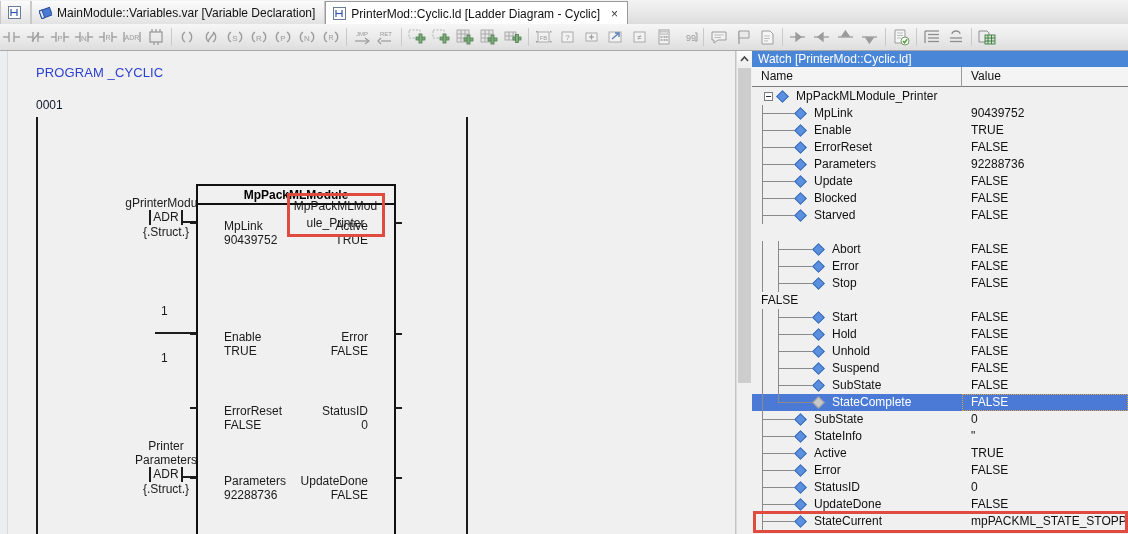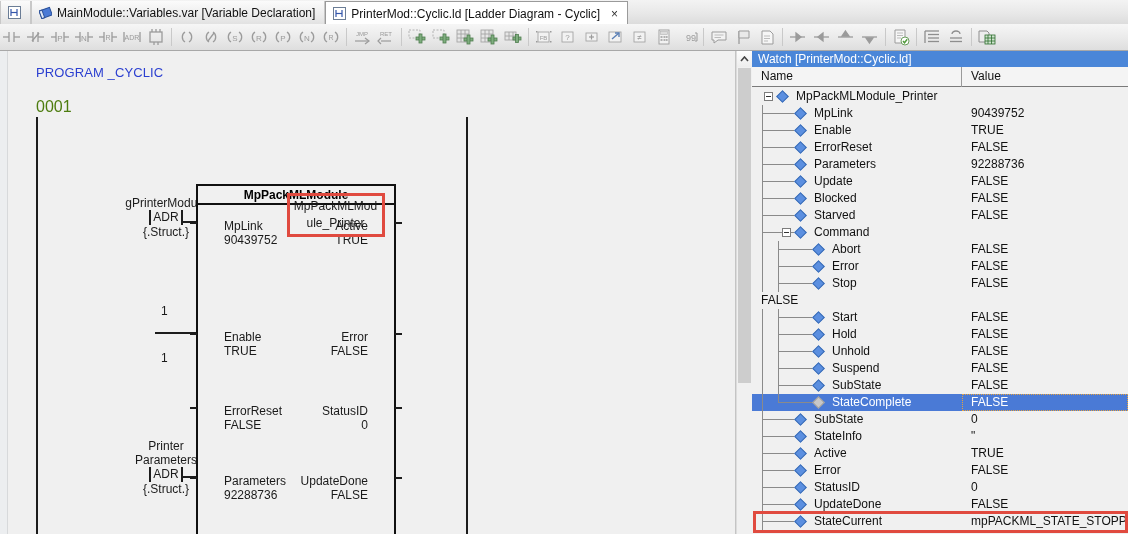--- a/index.html
+++ b/index.html
@@ -61,21 +61,21 @@
     border-right:1px solid #c4c4c4;
     overflow:hidden;
   }
   .editor .leftgutter{
     position:absolute;left:0;top:0;width:7px;height:483px;
     background:#eceef0;border-right:1px solid #d7d9db;
   }
   .prog-title{
     position:absolute;left:36px;top:14px;color:#2b3fd0;font-size:13px;letter-spacing:.1px;text-align:right;
   }
-  .rung-num{position:absolute;left:36px;top:47px;color:#4d7c0f;font-size:16px;}
+  .rung-num{position:absolute;left:36px;top:47px;color:#0f172a;font-size:12px;}
   .rail-left{position:absolute;left:36px;top:66px;width:2px;height:417px;background:#1c1c1c;}
   .rail-right{position:absolute;left:466px;top:66px;width:2px;height:417px;background:#1c1c1c;}
 
   
   .fb{
     position:absolute;left:196px;top:133px;width:200px;height:401px;
     background:#f0f0f0;border:2px solid #111;box-sizing:border-box;
   }
   .fb-title{
     position:absolute;left:0;top:0;width:100%;height:19px;line-height:18px;
@@ -815,29 +815,20 @@
             <div class="treecell">
               <div class="gline-v" style="left: 10px; top: 0px; height: 17px;"></div>
               <div class="gline-h" style="left: 10px; top: 8px; width: 32px;"></div>
               <div class="diamond" style="left: 44px;"></div>
               <span class="tlabel" style="left: 62px;">Starved</span>
             </div>
           </div>
           <div class="cval">FALSE</div>
         </div>
         <div class="row">
-          <div class="cname">
-            <div class="treecell">
-              <div class="gline-v" style="left: 10px; top: 0px; height: 17px;"></div>
-              <div class="gline-h" style="left: 10px; top: 8px; width: 32px;"></div>
-              <div class="expander" style="left: 30px;"></div>
-              <div class="diamond" style="left: 44px;"></div>
-              <span class="tlabel" style="left: 62px;">Command</span>
-            </div>
-          </div>
           <div class="cval"></div>
         </div>
         <div class="row">
           <div class="cname">
             <div class="treecell">
               <div class="gline-v" style="left: 10px; top: 0px; height: 17px;"></div>
               <div class="gline-v" style="left: 26px; top: 0px; height: 17px;"></div>
               <div class="gline-h" style="left: 26px; top: 8px; width: 34px;"></div>
               <div class="diamond" style="left: 62px;"></div>
               <span class="tlabel" style="left: 80px;">Abort</span>

